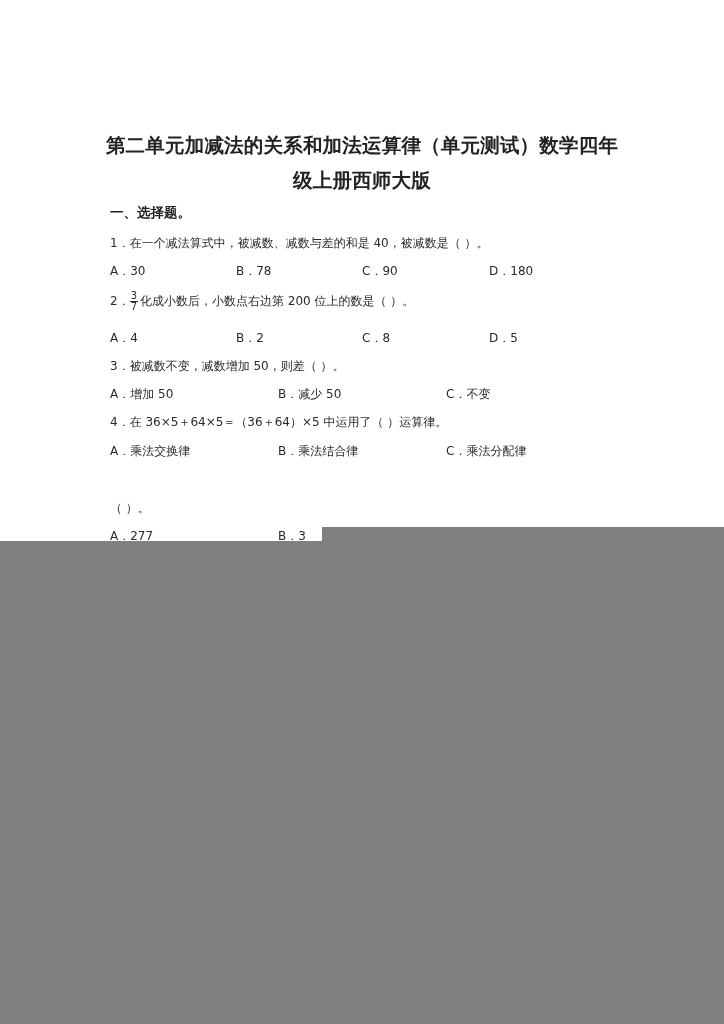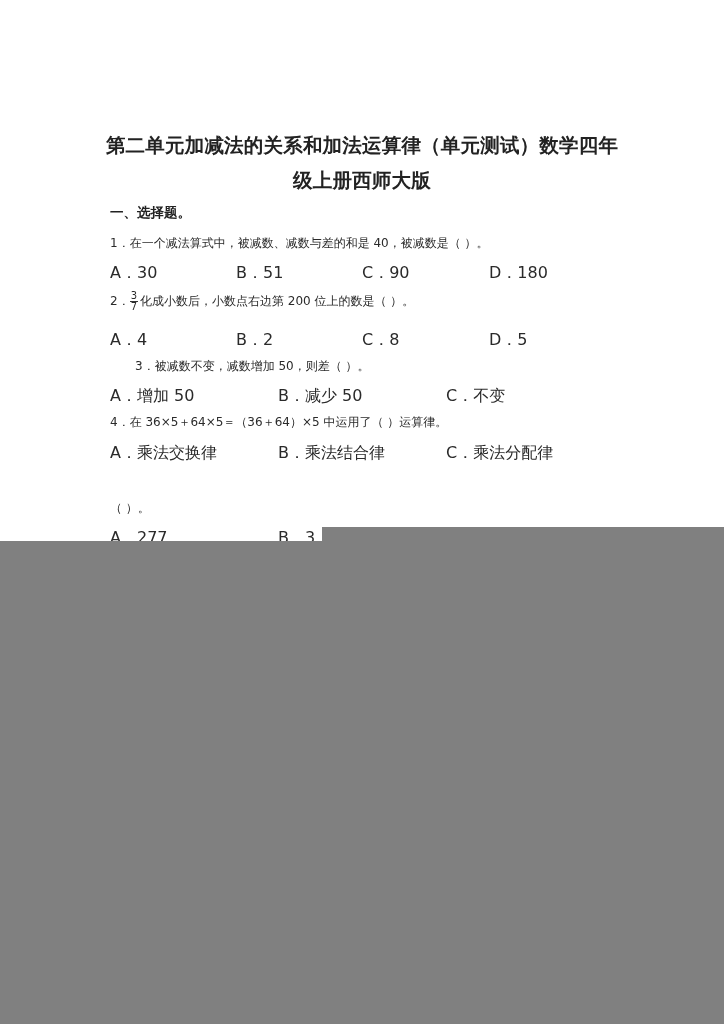--- a/index.html
+++ b/index.html
@@ -18,21 +18,21 @@
   .t2 { top:151px; }
   .section {
     position:absolute; left:110px; top:188px; font-size:13.5px; font-weight:bold;
     font-family:"DejaVu Sans","Liberation Sans",sans-serif; color:#222;
   }
   .q {
     position:absolute; left:110px; font-size:12px; color:#2a2a2a;
     font-family:"DejaVu Sans","Liberation Sans",sans-serif; white-space:nowrap;
   }
   .opt {
-    position:absolute; font-size:16px; color:#2a2a2a;
+    position:absolute; font-size:12px; color:#2a2a2a;
     font-family:"DejaVu Sans","Liberation Sans",sans-serif; white-space:nowrap;
   }
   .frac {
     display:inline-block; vertical-align:middle; text-align:center;
     font-size:10px; line-height:10px; margin:0 2px 0 0;
   }
   .frac span { display:block; }
   .frac .num { border-bottom:1px solid #333; padding:0 1px; }
   .occlusion-top {
     position:absolute; left:322px; top:511px; width:402px; height:14px; background:#808080;
@@ -48,33 +48,33 @@
 
   <div class="title t1">第二单元加减法的关系和加法运算律（单元测试）数学四年</div>
   <div class="title t2">级上册西师大版</div>
 
   <div class="section">一、选择题。</div>
 
   <div class="q" style="top:219px;">
     <span>1．</span><span>在一个减法算式中，被减数、减数与差的和是 40，被减数是（    ）。</span>
   </div>
   <div class="opt" style="left:110px; top:247px;">A．30</div>
-  <div class="opt" style="left:236px; top:247px;">B．51</div>
+  <div class="opt" style="left:236px; top:247px;">B．78</div>
   <div class="opt" style="left:362px; top:247px;">C．90</div>
   <div class="opt" style="left:489px; top:247px;">D．180</div>
 
   <div class="q" style="top:275px;">
     <span>2．</span><span class="frac"><span class="num">3</span><span class="den">7</span></span><span>化成小数后，小数点右边第 200 位上的数是（        ）。</span>
   </div>
   <div class="opt" style="left:110px; top:314px;">A．4</div>
   <div class="opt" style="left:236px; top:314px;">B．2</div>
   <div class="opt" style="left:362px; top:314px;">C．8</div>
   <div class="opt" style="left:489px; top:314px;">D．5</div>
 
-  <div class="q" style="top:342px;margin-left:25px;">
+  <div class="q" style="top:342px;">
     <span>3．</span><span>被减数不变，减数增加 50，则差（    ）。</span>
   </div>
   <div class="opt" style="left:110px; top:370px;">A．增加 50</div>
   <div class="opt" style="left:278px; top:370px;">B．减少 50</div>
   <div class="opt" style="left:446px; top:370px;">C．不变</div>
 
   <div class="q" style="top:398px;">
     <span>4．</span><span>在 36×5＋64×5＝（36＋64）×5 中运用了（    ）运算律。</span>
   </div>
   <div class="opt" style="left:110px; top:427px;">A．乘法交换律</div>

